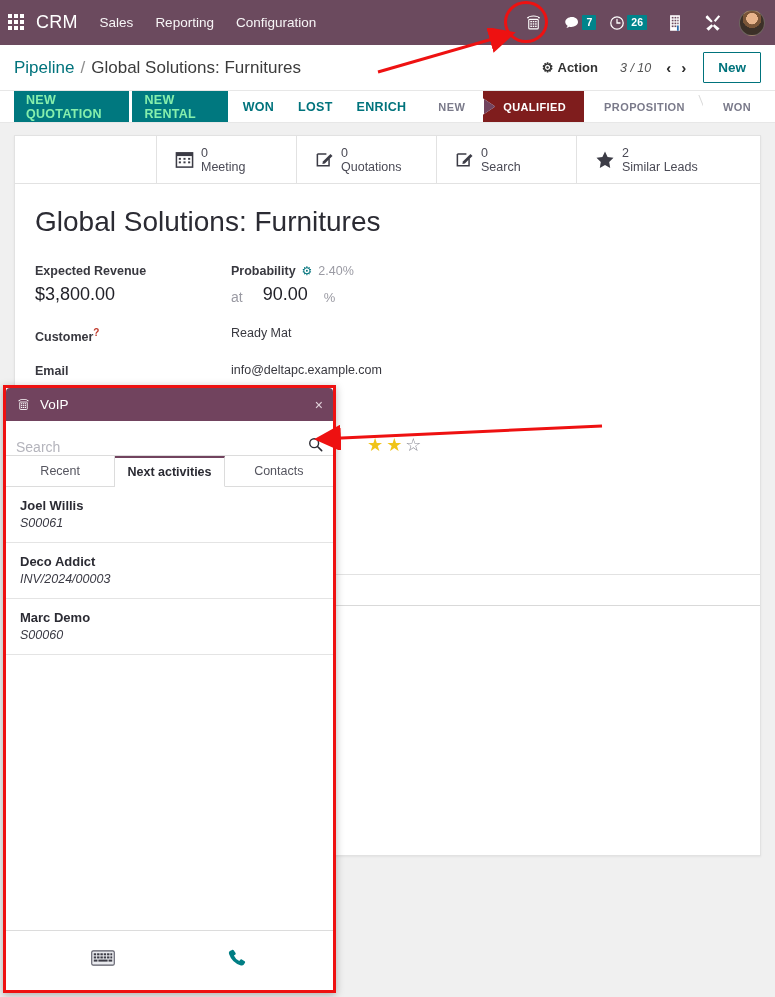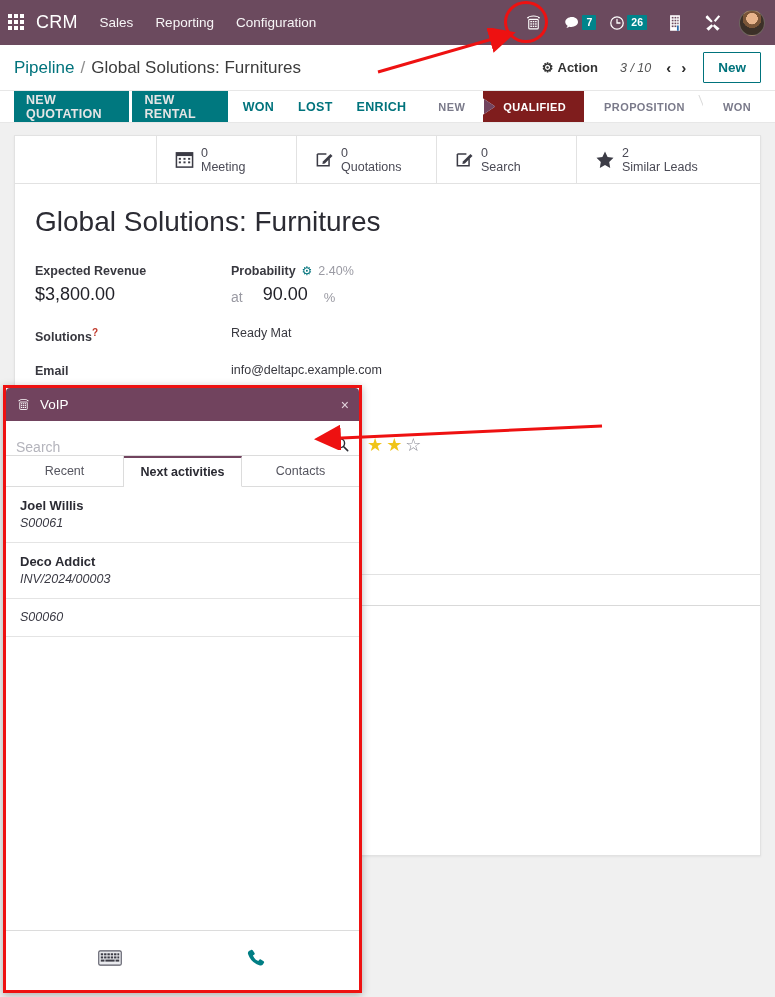--- a/index.html
+++ b/index.html
@@ -58,21 +58,21 @@
   .new-btn {
     border: 1px solid #00737c; color: #00737c; background: #fff; font-size: 13.5px;
     font-weight: bold; padding: 7px 14px; margin-left: 12px; cursor: pointer; border-radius: 1px;
   }
 
   
   .sb { height: 32px; background: #fff; display: flex; align-items: stretch; position: relative;
         border-bottom: 1px solid #e7e7e7; }
   .sb-left { display: flex; align-items: stretch; padding-left: 14px; }
   .btn-primary {
-    background: #00787f; color: #e5e5e5; font-size: 12.5px; font-weight: bold; letter-spacing: .3px;
+    background: #00787f; color: #86efac; font-size: 12.5px; font-weight: bold; letter-spacing: .3px;
     display: flex; align-items: center; padding: 4px 12px; margin-right: 3px; cursor: pointer;
   }
   .btn-flat {
     color: #00737c; font-size: 12.5px; font-weight: bold; letter-spacing: .3px;
     display: flex; align-items: center; padding: 0 12px; cursor: pointer; background: transparent;
   }
   .statusbar { margin-left: auto; display: flex; align-items: stretch; padding-right: 6px; }
   .stage {
     position: relative; display: flex; align-items: center; font-size: 11px; font-weight: bold;
     letter-spacing: .4px; color: #7a7a8a; padding: 0 18px 0 20px; cursor: pointer; background: #fff;
@@ -125,21 +125,21 @@
   .star-off { color: #8a8a95; }
 
   .notebook { margin-top: 22px; border-top: 1px solid #e2e2e2; }
   .nb-tabs { display: flex; height: 31px; margin-top: -1px; }
   .nb-tab { border: 1px solid #d9d9d9; border-bottom: none; background: #fff;
      font-size: 12.5px; color: #55555f; display: flex; align-items: center; padding: 0 12px; cursor: pointer; }
   .nb-page { border-top: 1px solid #d9d9d9; height: 250px; }
 
   
   .voip {
-    position: absolute; left: 3px; top: 385px; width: 359px; height: 608px;
+    position: absolute; left: 3px; top: 385px; width: 333px; height: 608px;
     background: #fff; border: 3px solid #ee1111; z-index: 20; display: flex; flex-direction: column;
     box-shadow: 0 2px 8px rgba(0,0,0,.28);
   }
   .voip-head {
     background: #71435e; height: 33px; display: flex; align-items: center;
     padding: 0 10px; color: #fff; border-radius: 4px 4px 0 0;
   }
   .voip-head .vh-ico { font-size: 14px; margin-right: 9px; display:flex; align-items:center;}
   .voip-title { font-size: 13.5px; }
   .voip-close { margin-left: auto; font-size: 14px; color: #e3d4dd; cursor: pointer; }
@@ -375,21 +375,21 @@
             <span class="f-at" style="margin-right:14px;">at</span>
             <span class="f-val-big">90.00</span>
             <span class="f-pct" style="margin-left:10px;">%</span>
           </div>
         </div>
 
         <div class="rowgap"></div>
 
         <div class="fgrid">
           <div class="flabel">
-            <span>Solutions</span><span class="req">?</span>
+            <span>Customer</span><span class="req">?</span>
           </div>
           <div class="f-val" style="padding-top:3px;">Ready Mat</div>
         </div>
 
         <div class="rowgap" style="height:16px;"></div>
 
         <div class="fgrid">
           <div class="flabel">Email</div>
           <div class="f-val" style="padding-top:3px;">info@deltapc.example.com</div>
         </div>
@@ -455,20 +455,21 @@
     <div class="voip-list">
       <div class="voip-row">
         <div class="vr-name">Joel Willis</div>
         <div class="vr-sub">S00061</div>
       </div>
       <div class="voip-row">
         <div class="vr-name">Deco Addict</div>
         <div class="vr-sub">INV/2024/00003</div>
       </div>
       <div class="voip-row">
+        <div class="vr-name">Marc Demo</div>
         <div class="vr-sub">S00060</div>
       </div>
     </div>
 
     <div class="voip-foot">
       <span class="kbd">
         <svg width="24" height="16" viewBox="0 0 26 17">
           <rect x="0.8" y="0.8" width="24.4" height="15.4" rx="1.6" fill="#e9eaee" stroke="#5a5a66" stroke-width="1.2"></rect>
           <g fill="#3c3c46">
             <rect x="3" y="3.4" width="2.6" height="2.2"></rect>

